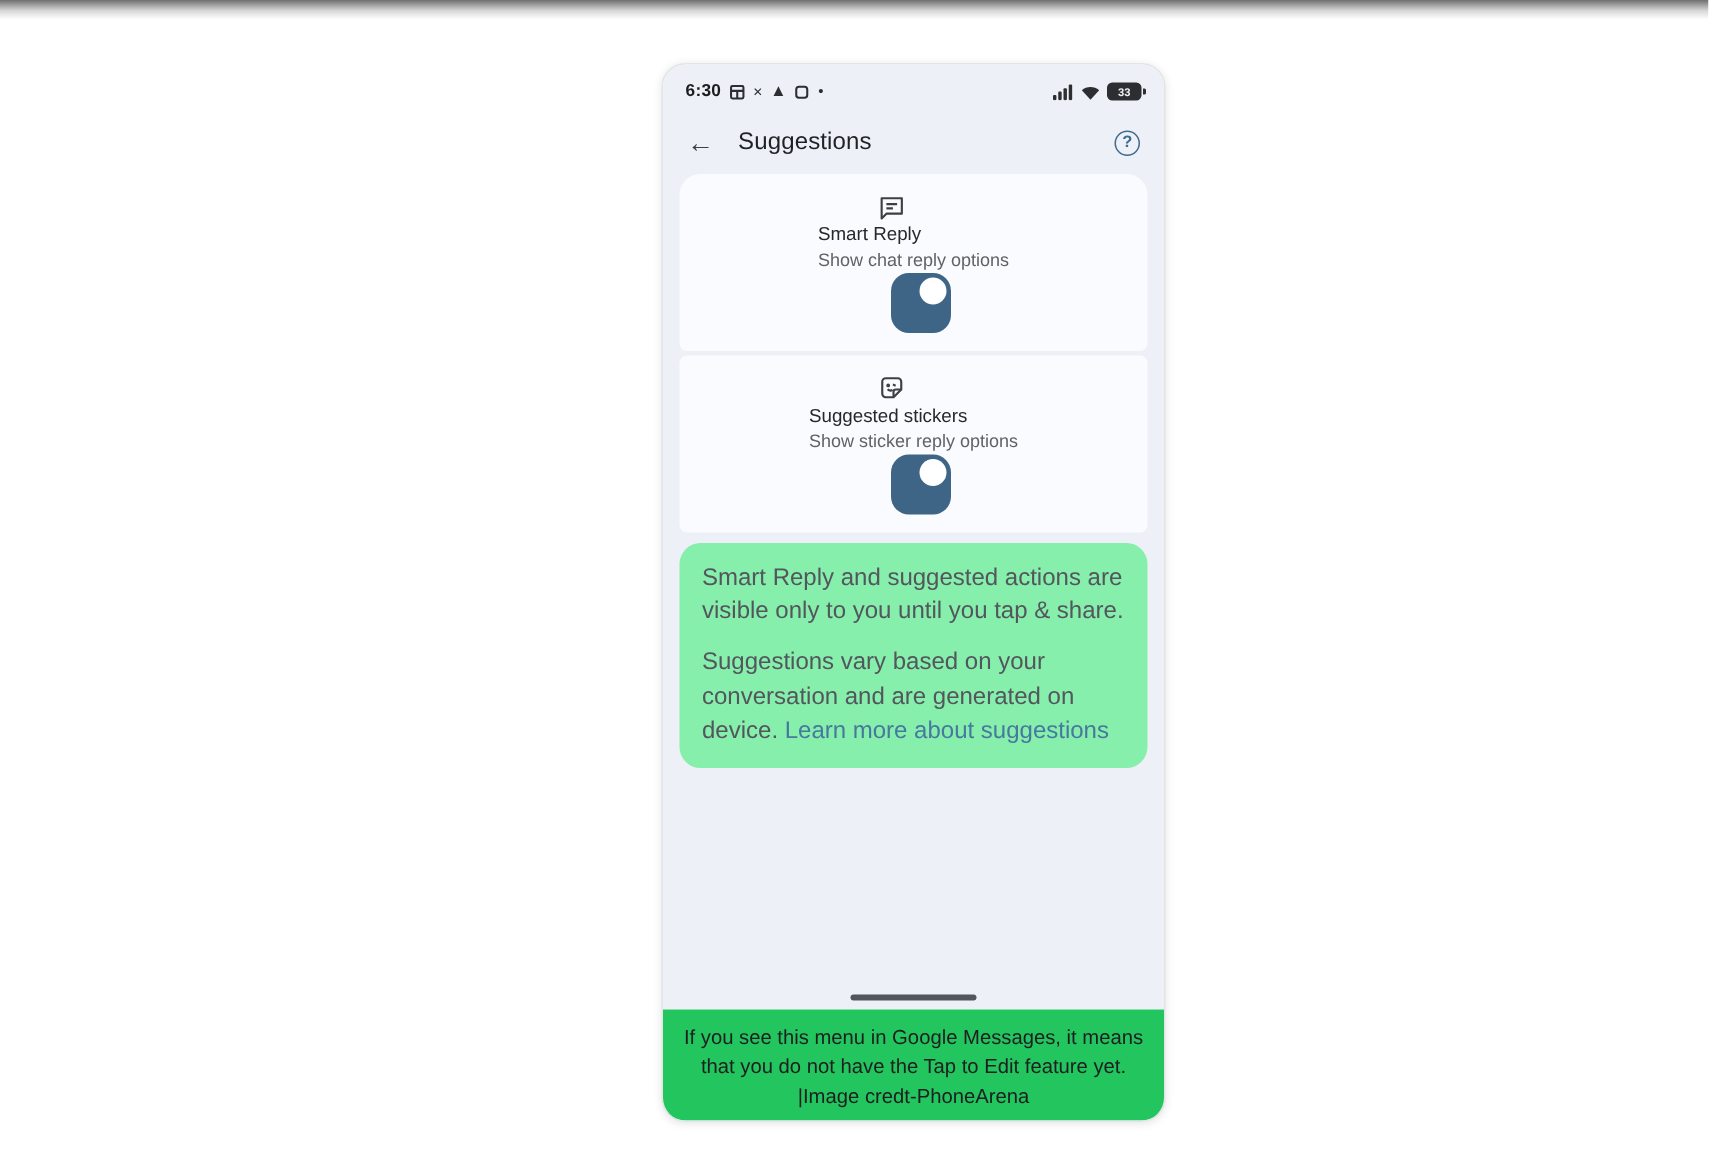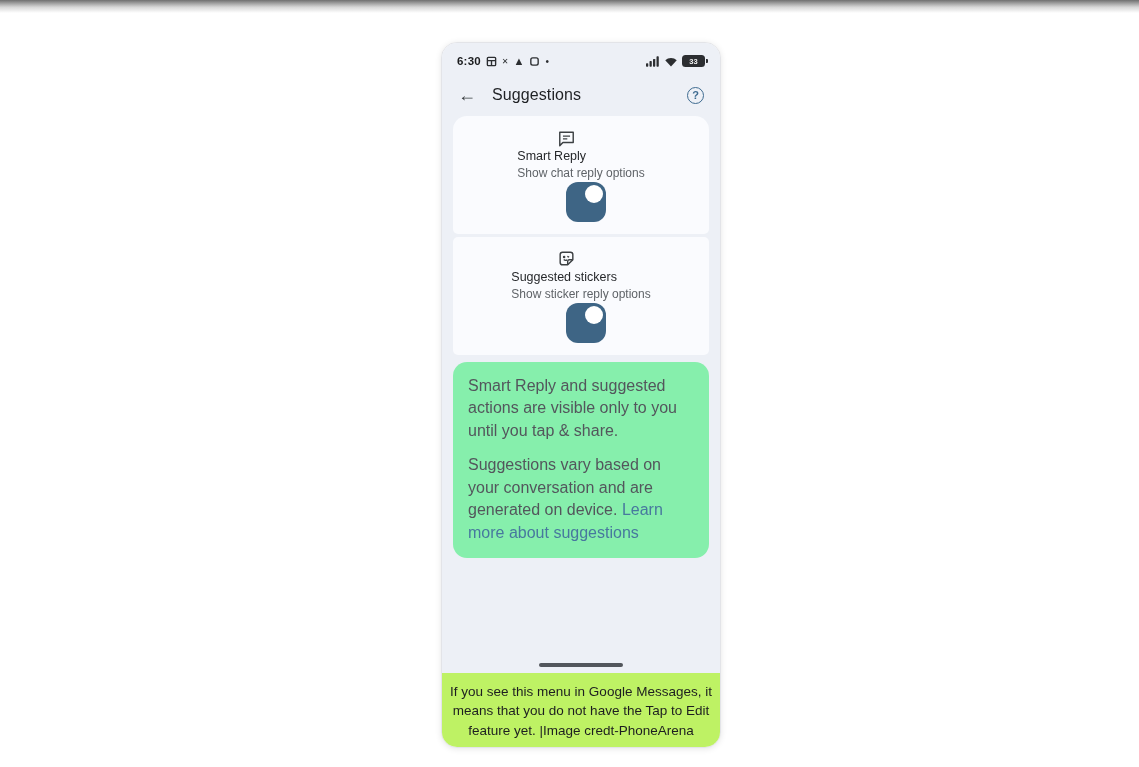--- a/index.html
+++ b/index.html
@@ -5,21 +5,21 @@
   * { margin:0; padding:0; box-sizing:border-box; }
   html,body { width:1139px; height:767px; background:#ffffff; overflow:hidden;
               font-family:"Liberation Sans", sans-serif; }
   .stage { position:relative; width:1139px; height:767px; }
 
   
   .top-gradient { position:absolute; left:0; top:0; width:100%; height:13px;
     background:linear-gradient(to bottom, #6f6f6f 0%, #9a9a9a 22%, #d7d7d7 55%, #ffffff 100%); }
 
   
-  .phone { position:absolute; left:441px; top:42px; width:280px; height:706px;
+  .phone { position:absolute; left:441px; top:42px; width:336px; height:706px;
     border-radius:16px; overflow:hidden; background:#ffffff;
     border:1px solid #e3e4e8; box-shadow:0 1px 6px rgba(0,0,0,0.10);
     display:flex; flex-direction:column; }
 
   .screen { height:632px; background:#edf0f6; display:flex; flex-direction:column; }
 
   
   .statusbar { display:flex; justify-content:space-between; align-items:center;
     padding:9px 15px 0 15px; height:27px; color:#1b1c1e; }
   .sb-left { display:flex; align-items:center; gap:5px; }
@@ -63,21 +63,21 @@
   .footer-card p + p { margin-top:11px; }
   .link { color:#47789e; cursor:pointer; }
 
   .spacer { flex:1; }
 
   
   .pill-wrap { display:flex; justify-content:center; padding-bottom:6px; }
   .pill { width:84px; height:4px; border-radius:2px; background:#52565c; cursor:pointer; }
 
   
-  .caption-area { height:74px; background:#bef264; padding:9px 7px 0 7px; }
+  .caption-area { height:74px; background:#22c55e; padding:9px 7px 0 7px; }
   .caption { font-size:13.5px; color:#1d1e20; text-align:center; line-height:1.42; }
 </style>
 </head>
 <body>
 
 <div class="stage">
   <div class="top-gradient"></div>
 
   <div class="phone">
     <div class="screen">

